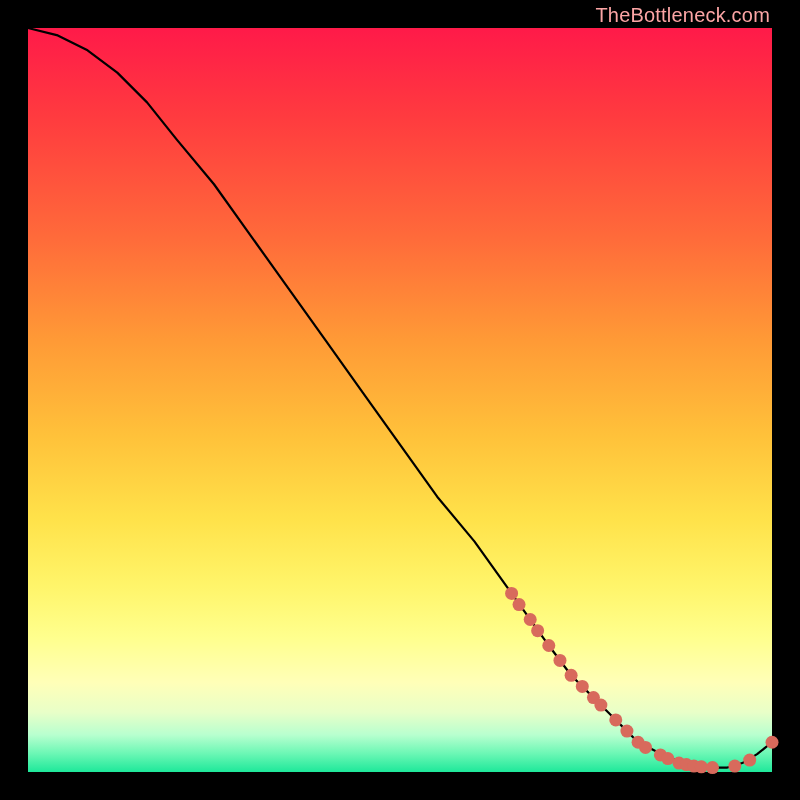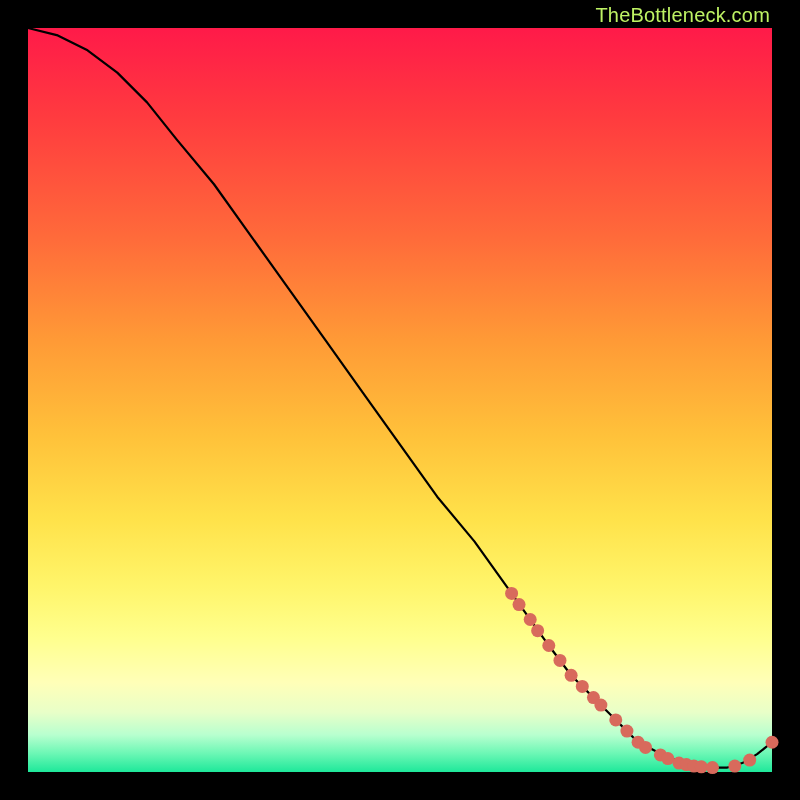--- a/index.html
+++ b/index.html
@@ -48,21 +48,21 @@
     position: absolute;
     inset: 0;
     width: 100%;
     height: 100%;
     overflow: visible;
   }
   .watermark {
     position: absolute;
     top: 4px;
     right: 30px;
-    color: #bef264;
+    color: #fca5a5;
     font-size: 20px;
     font-weight: 500;
     letter-spacing: 0.2px;
     user-select: none;
   }
 </style>
 </head>
 <body>
 
 <div class="stage">

